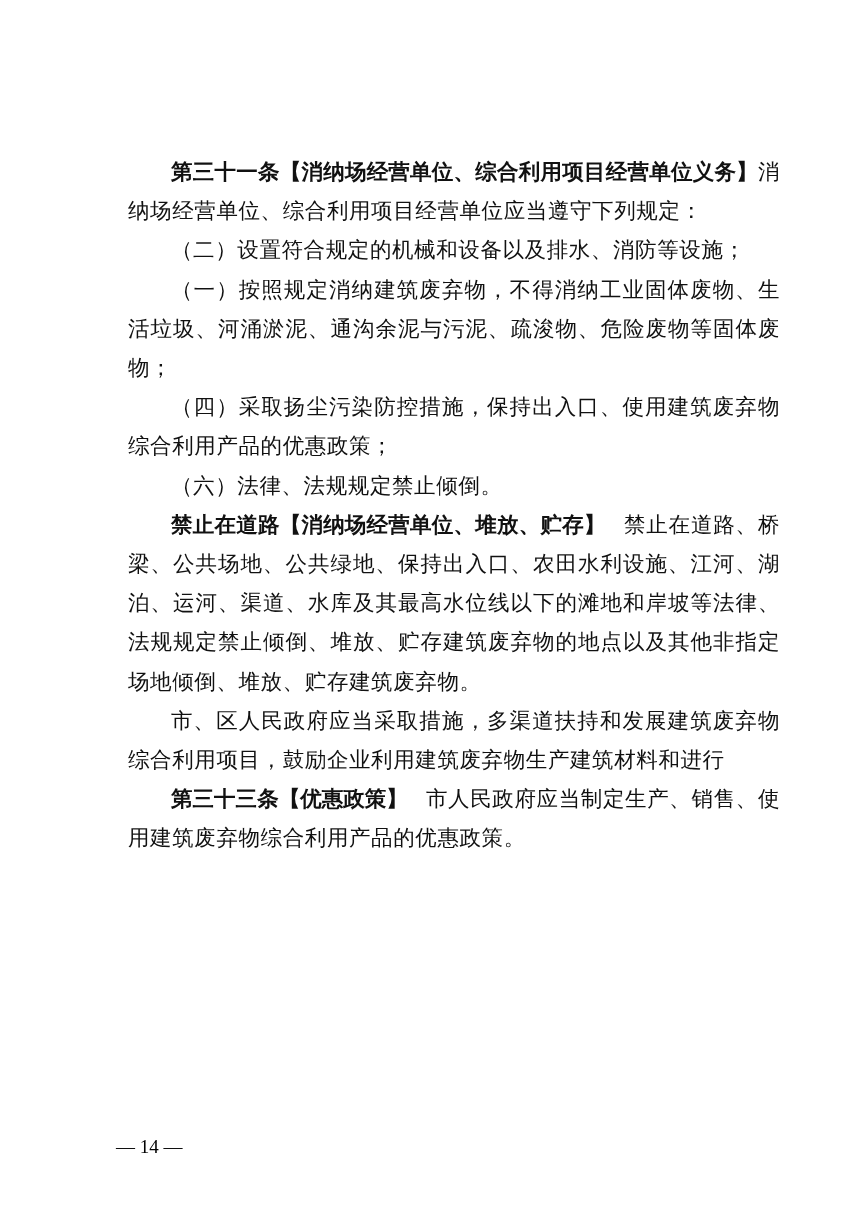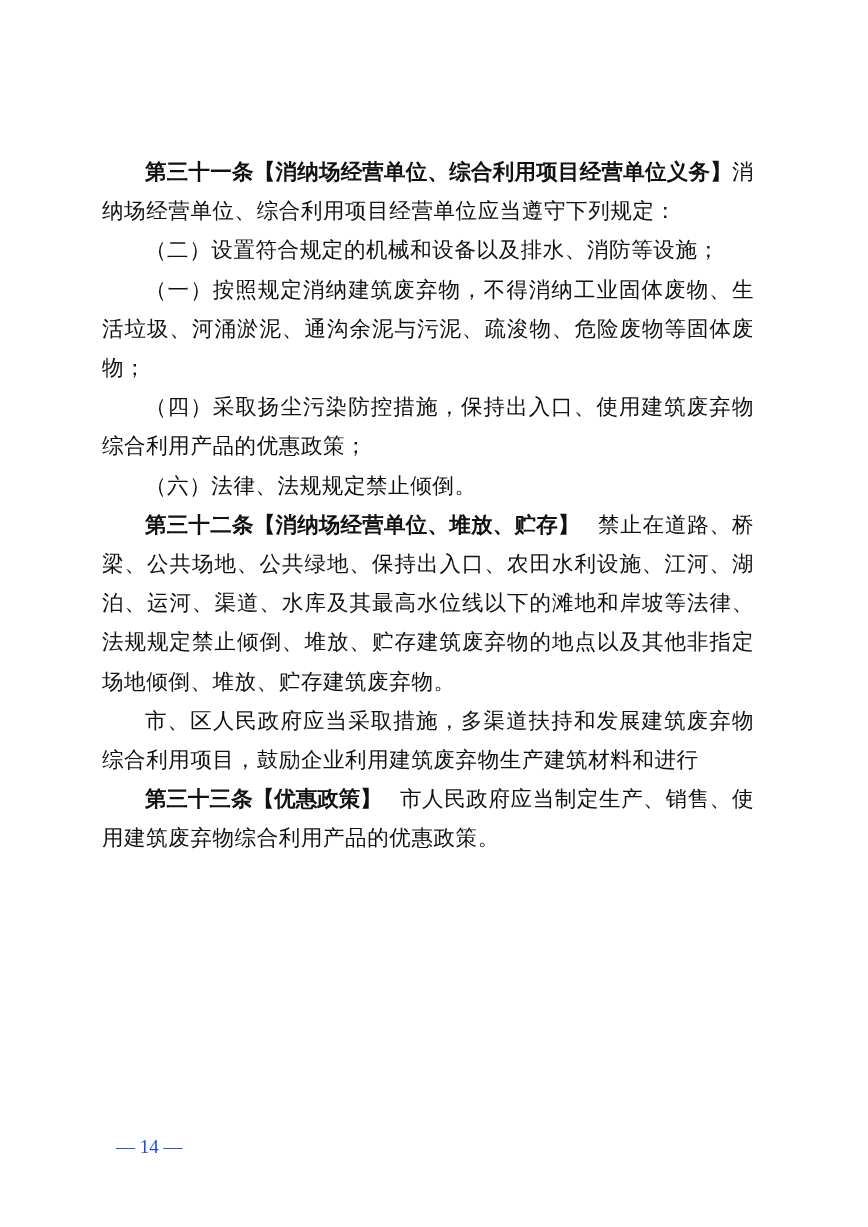--- a/index.html
+++ b/index.html
@@ -9,21 +9,21 @@
     }
     body {
       width: 868px;
       height: 1227px;
       position: relative;
       overflow: hidden;
       color: #111111;
     }
     .page {
       position: absolute;
-      left: 102px;
+      left: 128px;
       top: 152px;
       width: 652px;
     }
     .para {
       margin: 0;
       font-family: "DejaVu Serif", "Liberation Serif", serif;
       font-size: 21.5px;
       line-height: 39.2px;
       text-align: justify;
       text-justify: inter-character;
@@ -40,37 +40,37 @@
     .gap {
       display: inline-block;
       width: 18px;
     }
     .page-number {
       position: absolute;
       left: 116px;
       top: 1136px;
       font-family: "Liberation Serif", "DejaVu Serif", serif;
       font-size: 19px;
-      color: #1d4ed8;
+      color: #000000;
       letter-spacing: 0px;
     }
   </style>
 </head>
 <body>
 
 <div class="page">
 
   <p class="para indent"><span class="heading">第三十一条</span><span class="heading">【消纳场经营单位、综合利用项目经营单位义务】</span><span>消纳场经营单位、综合利用项目经营单位应当遵守下列规定：</span></p>
 
   <p class="para indent">（二）设置符合规定的机械和设备以及排水、消防等设施；</p>
   <p class="para indent">（一）按照规定消纳建筑废弃物，不得消纳工业固体废物、生活垃圾、河涌淤泥、通沟余泥与污泥、疏浚物、危险废物等固体废物；</p>
   <p class="para indent">（四）采取扬尘污染防控措施，保持出入口、使用建筑废弃物综合利用产品的优惠政策；</p>
   <p class="para indent">（六）法律、法规规定禁止倾倒。</p>
 
-  <p class="para indent"><span class="heading">第三十二条</span><span class="heading">【消纳场经营单位、堆放、贮存】</span><span class="gap"></span><span>禁止在道路、桥梁、公共场地、公共绿地、保持出入口、农田水利设施、江河、湖泊、运河、渠道、水库及其最高水位线以下的滩地和岸坡等法律、法规规定禁止倾倒、堆放、贮存建筑废弃物的地点以及其他非指定场地倾倒、堆放、贮存建筑废弃物。</span></p>
+  <p class="para indent"><span class="heading">禁止在道路</span><span class="heading">【消纳场经营单位、堆放、贮存】</span><span class="gap"></span><span>禁止在道路、桥梁、公共场地、公共绿地、保持出入口、农田水利设施、江河、湖泊、运河、渠道、水库及其最高水位线以下的滩地和岸坡等法律、法规规定禁止倾倒、堆放、贮存建筑废弃物的地点以及其他非指定场地倾倒、堆放、贮存建筑废弃物。</span></p>
 
   <p class="para indent">市、区人民政府应当采取措施，多渠道扶持和发展建筑废弃物综合利用项目，鼓励企业利用建筑废弃物生产建筑材料和进行</p>
 
   <p class="para indent"><span class="heading">第三十三条</span><span class="heading">【优惠政策】</span><span class="gap"></span><span>市人民政府应当制定生产、销售、使用建筑废弃物综合利用产品的优惠政策。</span></p>
 
 </div>
 
 <div class="page-number">— 14 —</div>
 
 </body></html>

